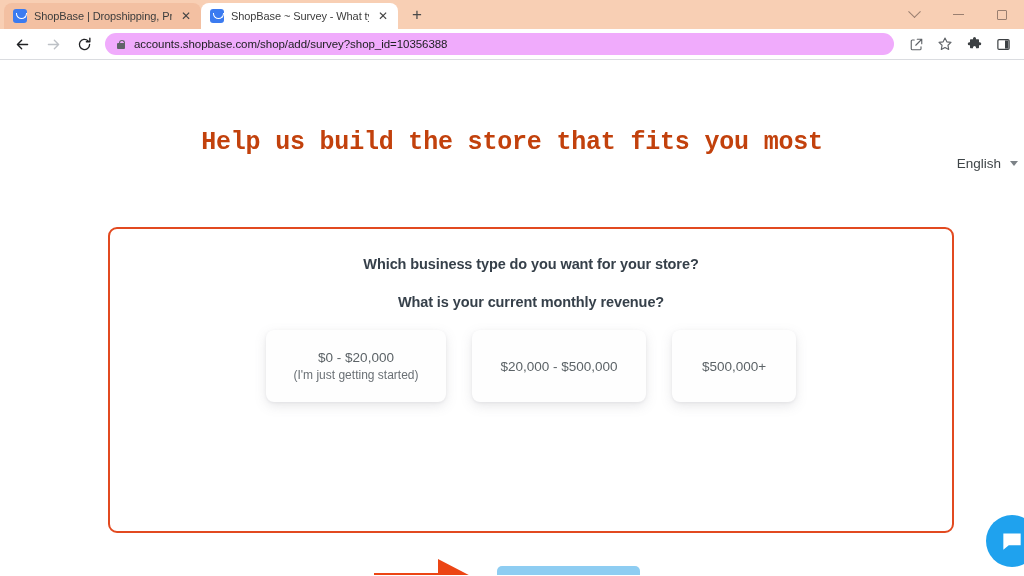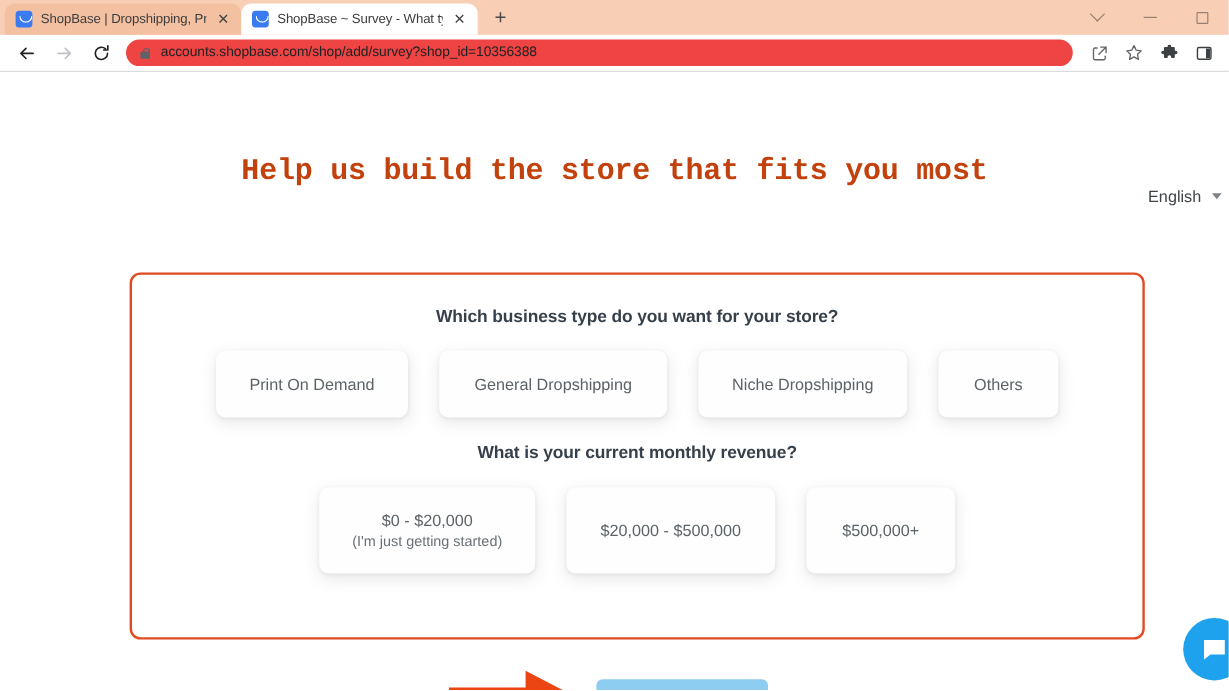--- a/index.html
+++ b/index.html
@@ -106,21 +106,21 @@
     border-bottom: 1px solid #dadce0;
   }
   .nav-btn {
     width: 28px; height: 28px;
     display: flex; align-items: center; justify-content: center;
   }
   .nav-btn svg { display: block; }
   .omnibox {
     flex: 1 1 auto;
     height: 22px;
-    background: #ef4444;
+    background: #f0abfc;
     border-radius: 11px;
     display: flex;
     align-items: center;
     padding: 0 12px;
     gap: 9px;
     margin: 0 6px 0 4px;
   }
   .lock {
     width: 8px; height: 9px;
     position: relative;
@@ -379,34 +379,20 @@
     <div class="lang">
       <span>English</span>
       <span class="lang-caret"></span>
     </div>
 
     <div class="headline">Help us build the store that fits you most</div>
 
     <div class="survey-box">
 
       <div class="question q1">Which business type do you want for your store?</div>
-      <div class="options">
-        <div class="opt w1">
-          <span>Print On Demand</span>
-        </div>
-        <div class="opt w2">
-          <span>General Dropshipping</span>
-        </div>
-        <div class="opt w3">
-          <span>Niche Dropshipping</span>
-        </div>
-        <div class="opt w4">
-          <span>Others</span>
-        </div>
-      </div>
 
       <div class="question q2">What is your current monthly revenue?</div>
       <div class="options">
         <div class="opt opt-r r1">
           <span>$0 - $20,000</span>
           <span class="opt-sub">(I'm just getting started)</span>
         </div>
         <div class="opt opt-r r2">
           <span>$20,000 - $500,000</span>
         </div>

